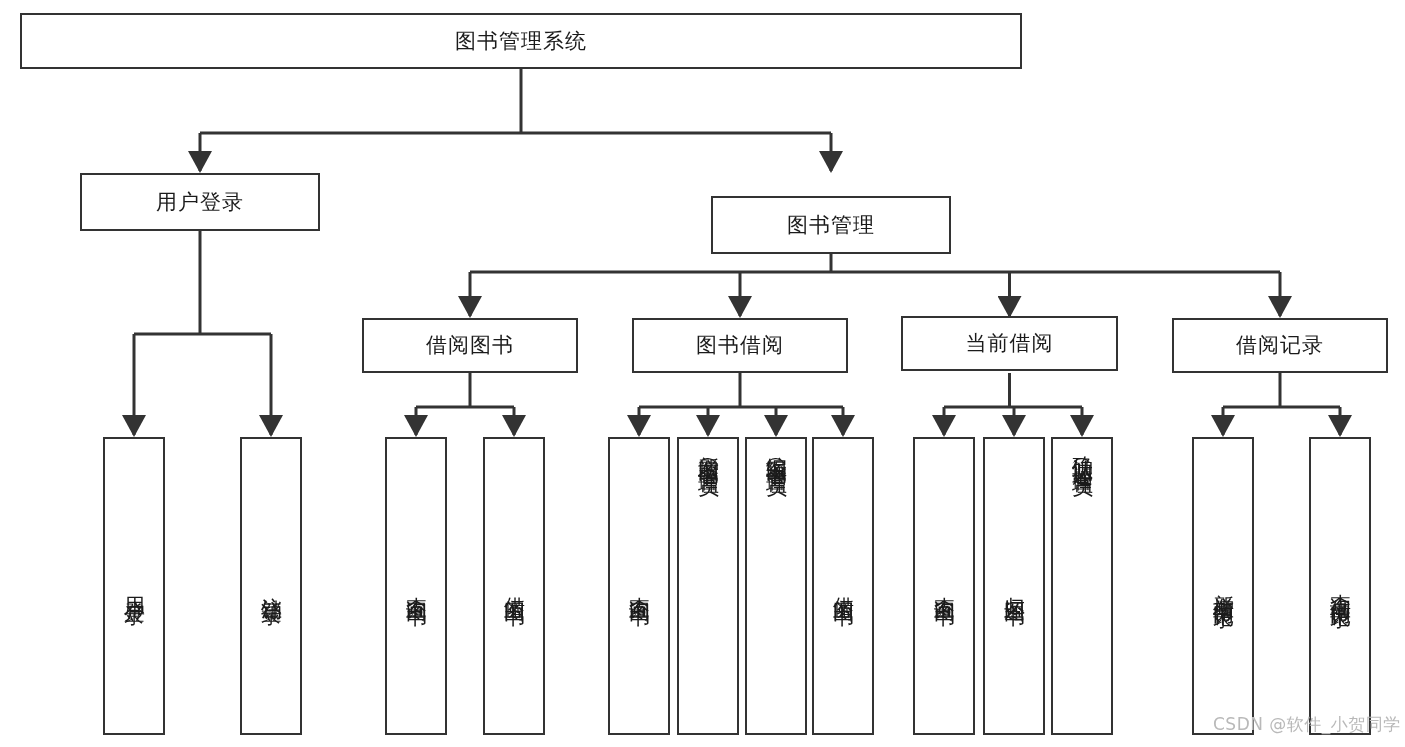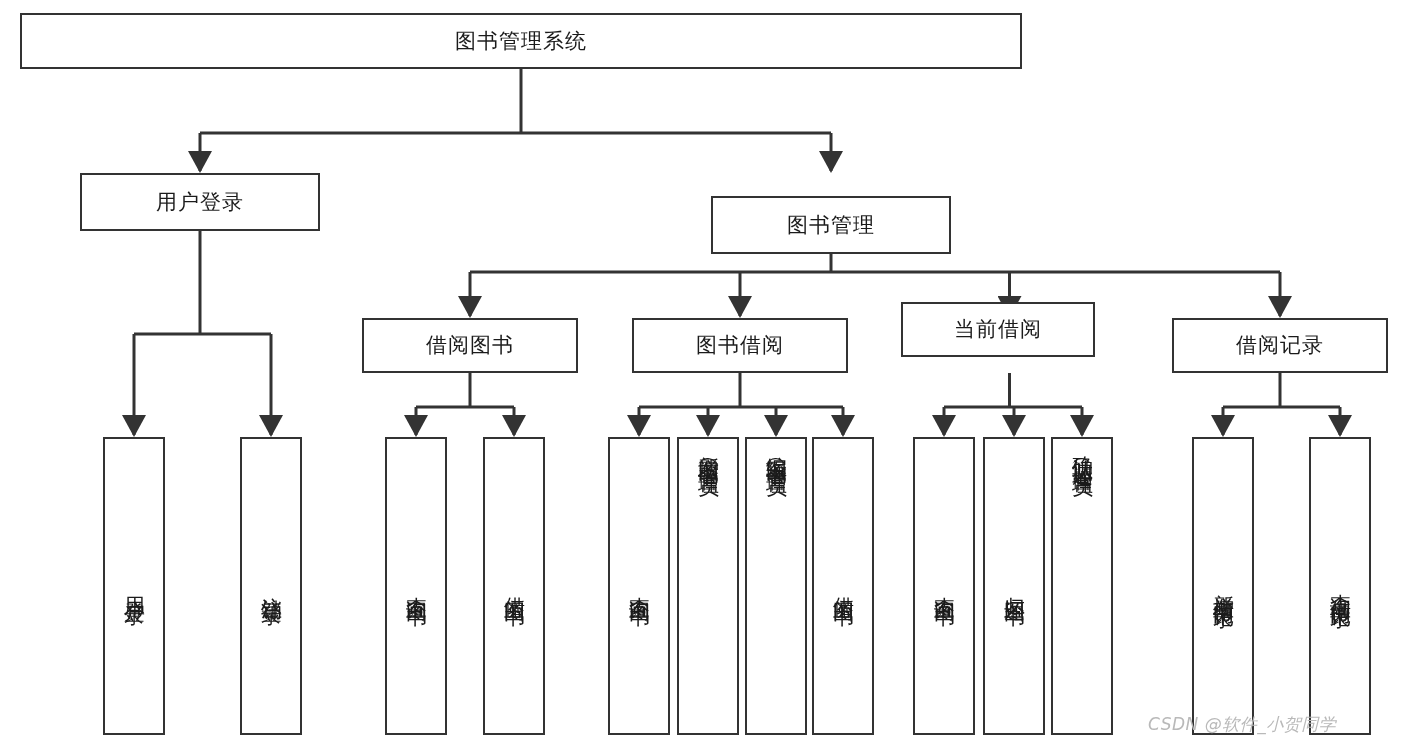--- a/index.html
+++ b/index.html
@@ -124,21 +124,21 @@
   <div class="node" id="node-book-management" style="left: 711px; top: 156px; width: 240px; height: 58px; margin-top: 40px;">
     <span class="label">图书管理</span>
   </div>
 
   <div class="node" id="node-new-book-recommend" style="left: 362px; top: 318px; width: 216px; height: 55px;">
     <span class="label">借阅图书</span>
   </div>
   <div class="node" id="node-book-borrow" style="left: 632px; top: 318px; width: 216px; height: 55px; align-items: center;">
     <span class="label">图书借阅</span>
   </div>
-  <div class="node" id="node-current-borrow" style="left: 901px; top: 302px; width: 194px; height: 55px;">
+  <div class="node" id="node-current-borrow" style="left: 901px; top: 316px; width: 217px; height: 55px;">
     <span class="label">当前借阅</span>
   </div>
   <div class="node" id="node-borrow-record" style="left: 1172px; top: 318px; width: 216px; height: 55px;">
     <span class="label">借阅记录</span>
   </div>
 
   <div class="node vertical centered" style="left: 103px; top: 437px; width: 62px; height: 298px;">
     <span class="label">用户登录</span>
   </div>
   <div class="node vertical centered" style="left: 240px; top: 437px; width: 62px; height: 298px;">
@@ -171,15 +171,15 @@
   <div class="node vertical" style="left: 1051px; top: 437px; width: 62px; height: 298px;">
     <span class="label">确认归还（管理员）</span>
   </div>
   <div class="node vertical centered" style="left: 1192px; top: 437px; width: 62px; height: 298px;">
     <span class="label">新增借阅记录</span>
   </div>
   <div class="node vertical centered" style="left: 1309px; top: 437px; width: 62px; height: 298px;">
     <span class="label">查询借阅记录</span>
   </div>
 
-  <div class="watermark" id="watermark" style="left: 1148px; top: 713px; font-style: italic;">CSDN @软件_小贺同学</div>
+  <div class="watermark" id="watermark" style="left: 1213px; top: 713px;">CSDN @软件_小贺同学</div>
 
 </div>
 
 </body></html>

